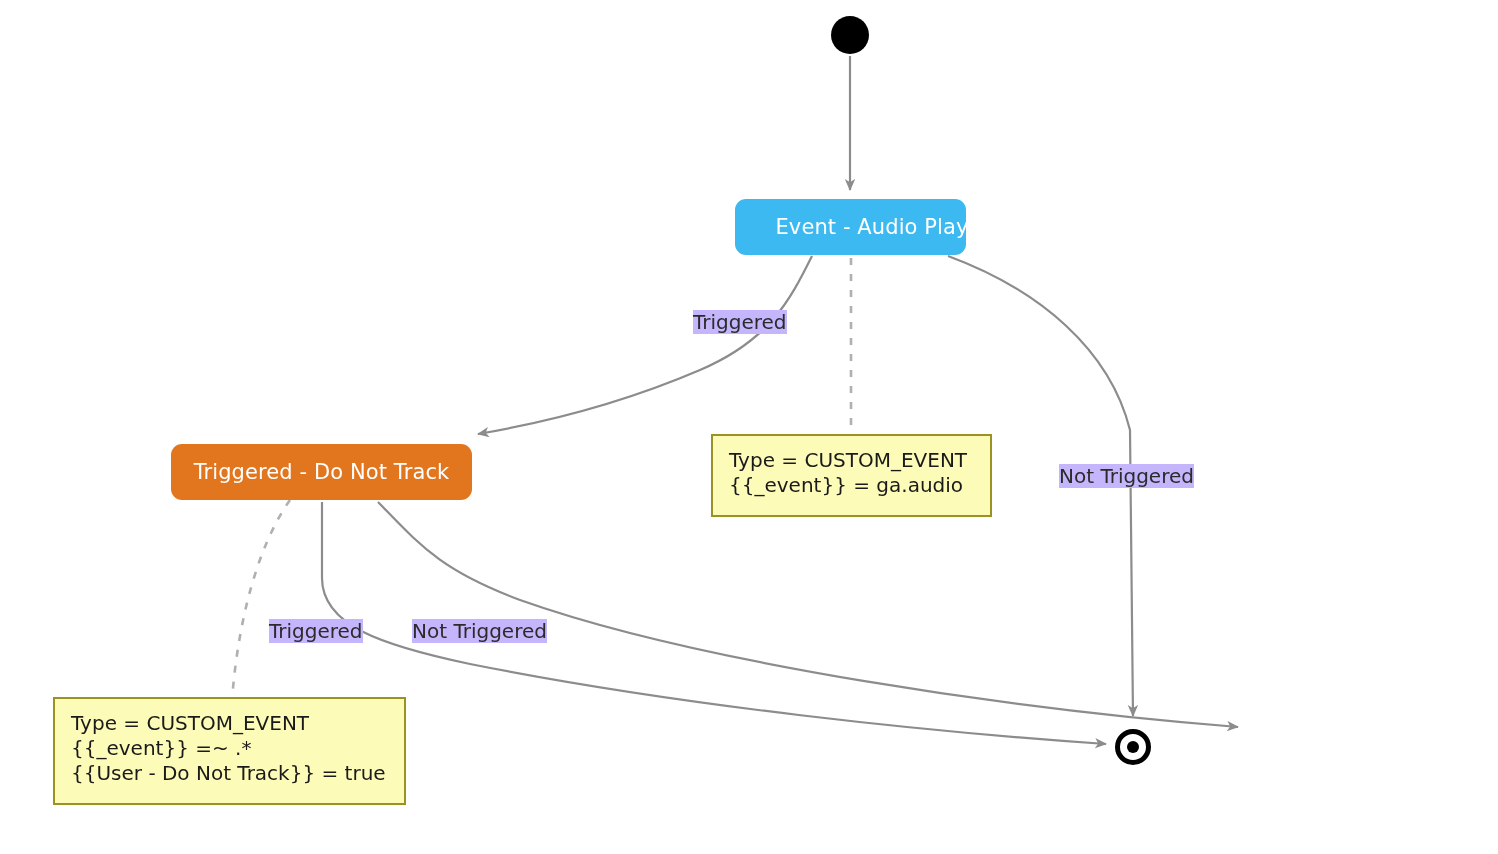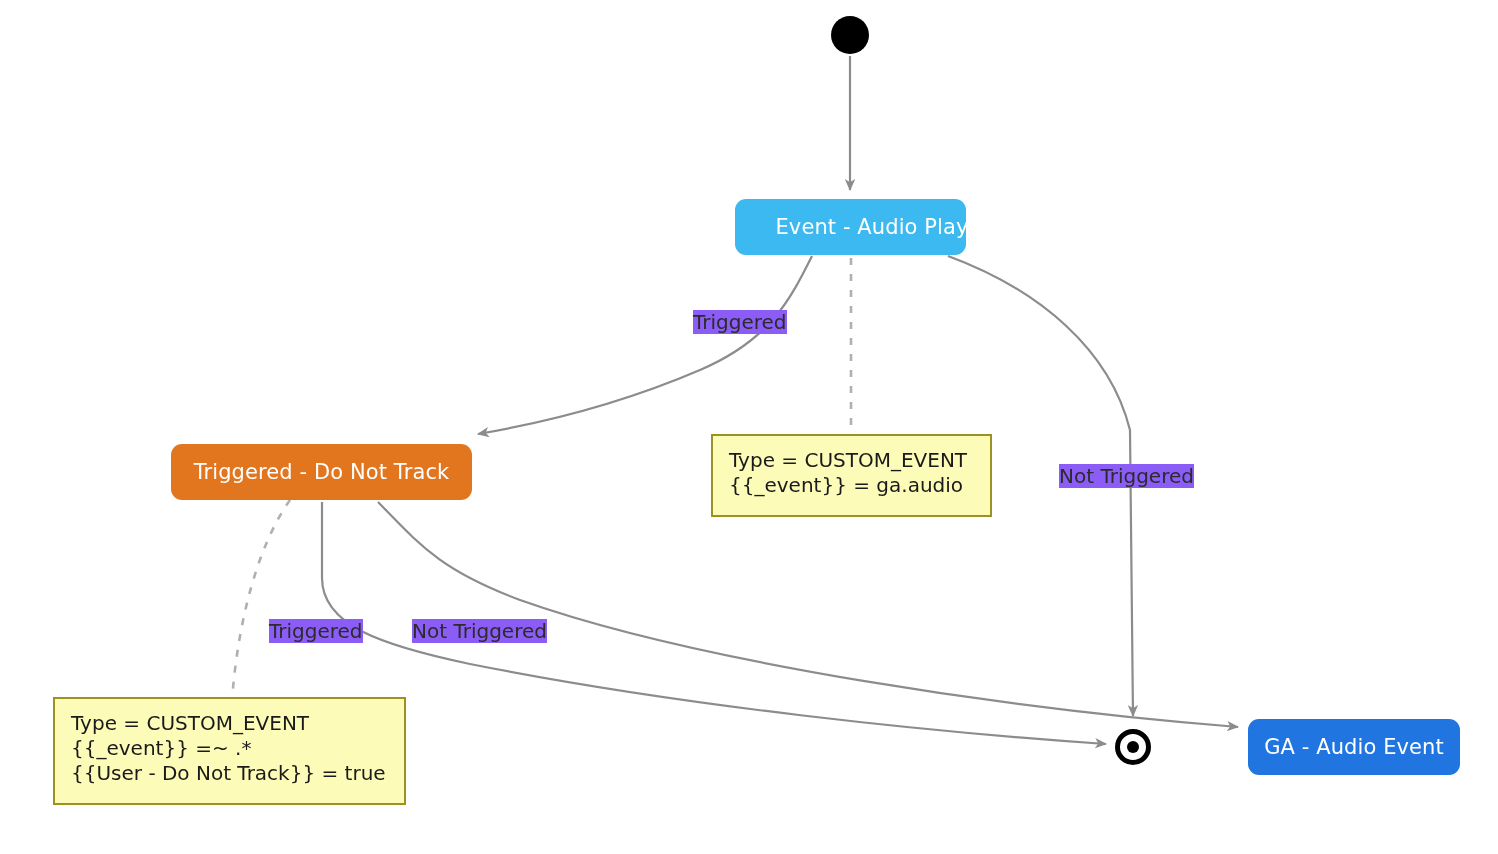--- a/index.html
+++ b/index.html
@@ -55,21 +55,21 @@
     font-size: 20px;
     line-height: 25px;
     padding: 12px 16px 23px 16px;
     white-space: pre;
     z-index: 3;
   }
   .edge-label {
     position: absolute;
     font-size: 20px;
     color: #2b2b2b;
-    background: #8b5cf6;
+    background: #c4b5fd;
     white-space: nowrap;
     line-height: 24px;
     z-index: 5;
   }
   .start-node {
     position: absolute;
     width: 38px;
     height: 38px;
     border-radius: 50%;
     background: #000000;
@@ -129,23 +129,20 @@
   </div>
 
   <div class="node node-event" style="left:735px; top:199px; width:231px; height:56px;padding-left:43px;">
     <span>Event - Audio Play</span>
   </div>
 
   <div class="node node-exception" style="left:171px; top:444px; width:301px; height:56px;">
     <span>Triggered - Do Not Track</span>
   </div>
 
-  <div class="node node-tag" style="left:1248px; top:719px; width:212px; height:56px;">
-    <span>GA - Audio Event</span>
-  </div>
 
   <div class="note" style="left:711px; top:434px; width:281px; height:83px;"><span>Type = CUSTOM_EVENT
 {{_event}} = ga.audio</span></div>
 
   <div class="note" style="left:53px; top:697px; width:353px; height:108px;"><span>Type = CUSTOM_EVENT
 {{_event}} =~ .*
 {{User - Do Not Track}} = true</span></div>
 
   <div class="edge-label" style="left:693px; top:310px;"><span>Triggered</span></div>
 

